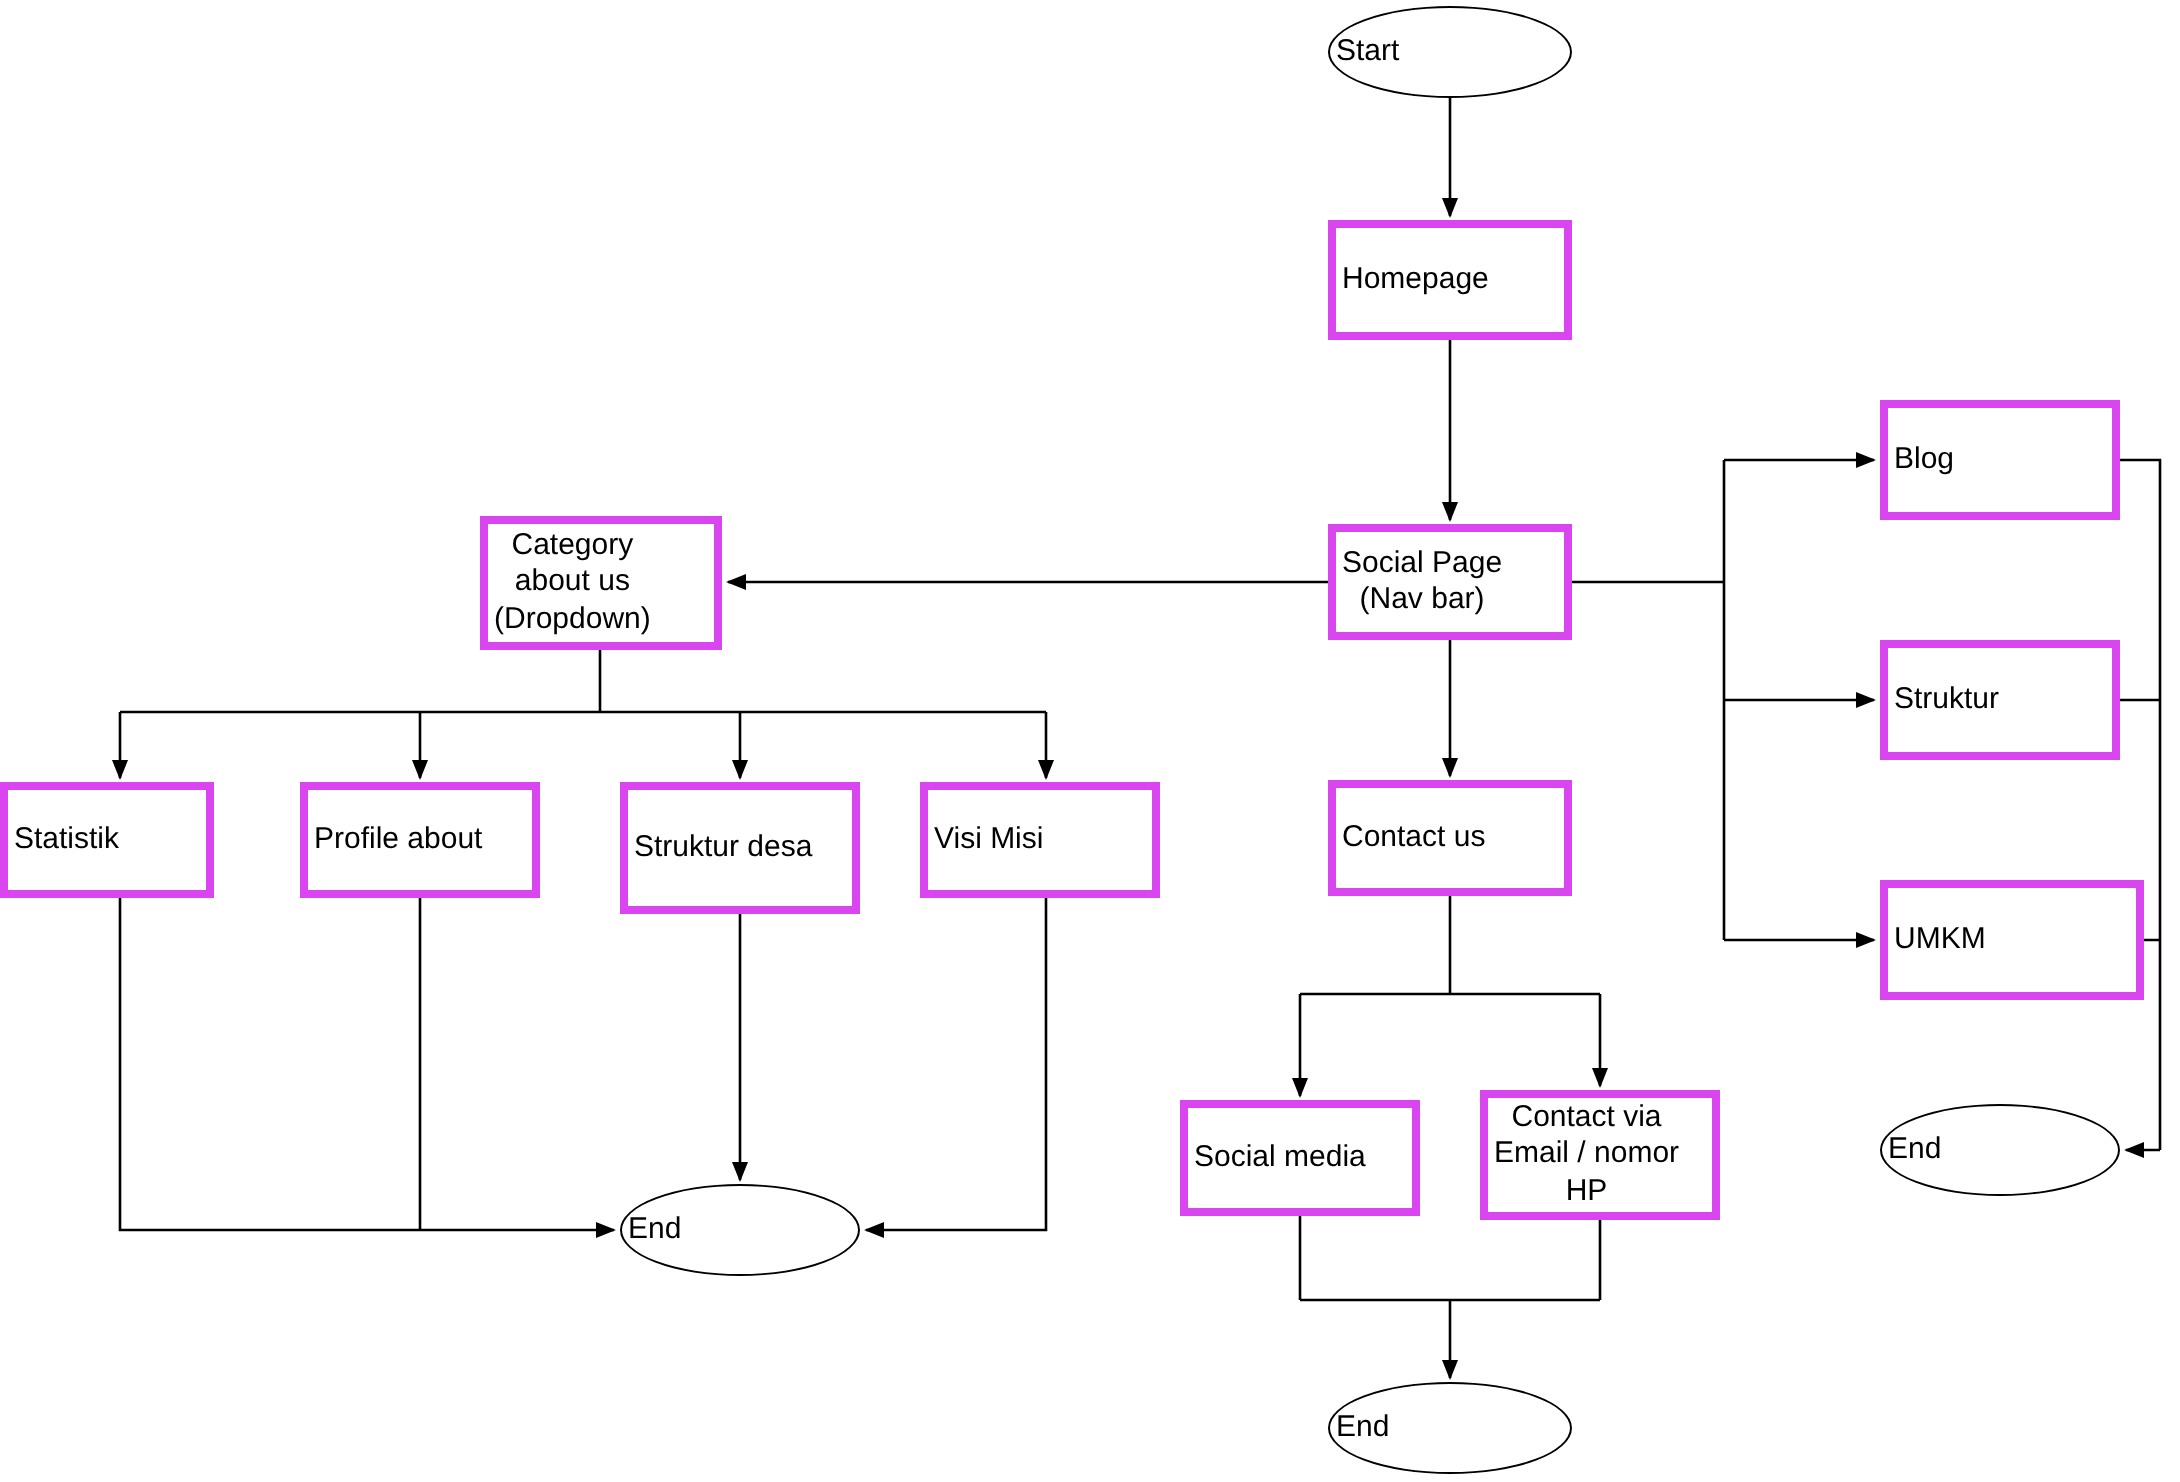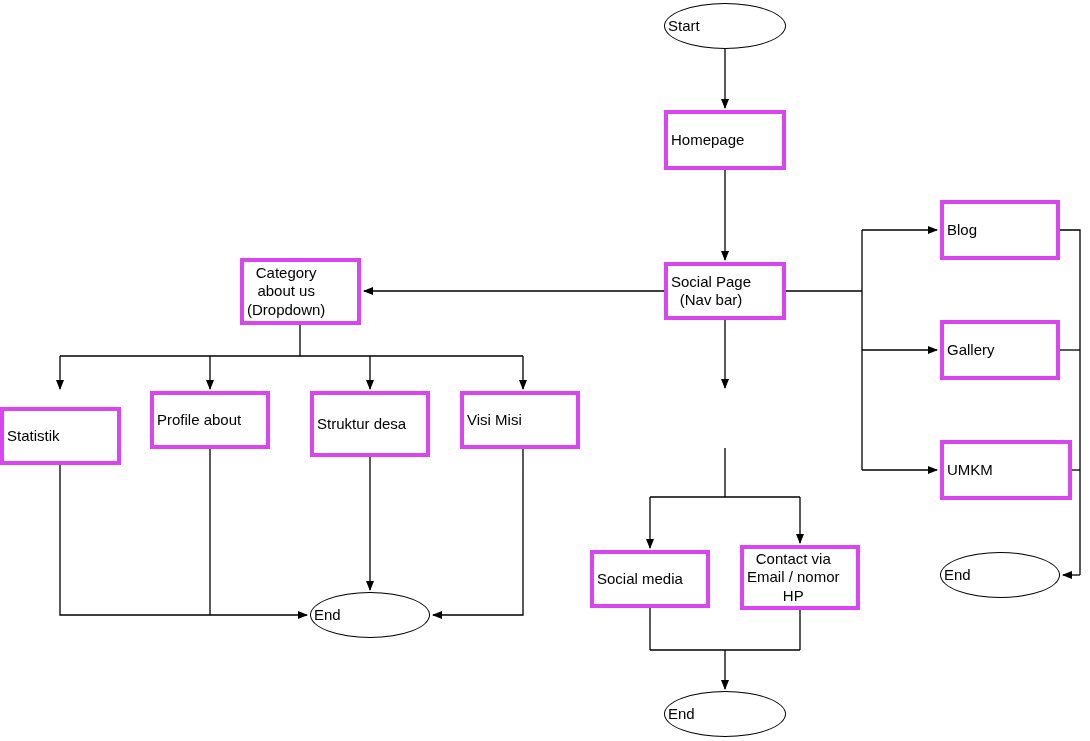--- a/index.html
+++ b/index.html
@@ -117,61 +117,64 @@
     <span class="label">Social Page
 (Nav bar)</span>
   </div>
 
   <div class="node box" style="left:240px; top:258px; width:121px; height:67px;">
     <span class="label">Category
 about us
 (Dropdown)</span>
   </div>
 
-  <div class="node box" style="left:0px; top:407px; width:121px; height:58px;">
+  <div class="node box" style="left:0px; top:391px; width:107px; height:58px;">
     <span class="label">Statistik</span>
   </div>
 
   <div class="node box" style="left:150px; top:391px; width:120px; height:58px;">
     <span class="label">Profile about</span>
   </div>
 
   <div class="node box" style="left:310px; top:391px; width:120px; height:66px;">
     <span class="label">Struktur desa</span>
   </div>
 
   <div class="node box" style="left:460px; top:391px; width:120px; height:58px;">
     <span class="label">Visi Misi</span>
   </div>
 
   <div class="node ellipse" style="left:310px; top:592px; width:120px; height:46px;">
     <span class="label">End</span>
   </div>
 
+  <div class="node box" style="left:664px; top:390px; width:122px; height:58px;">
+    <span class="label">Contact us</span>
+  </div>
 
   <div class="node box" style="left:740px; top:545px; width:120px; height:65px;">
     <span class="label">Contact via
 Email / nomor
 HP</span>
   </div>
 
   <div class="node box" style="left:590px; top:550px; width:120px; height:58px;">
     <span class="label">Social media</span>
   </div>
 
   <div class="node ellipse" style="left:664px; top:691px; width:122px; height:46px;">
     <span class="label">End</span>
   </div>
 
   <div class="node box" style="left:940px; top:200px; width:120px; height:60px;">
     <span class="label">Blog</span>
   </div>
 
   <div class="node box" style="left:940px; top:320px; width:120px; height:60px;">
-    <span class="label">Gallery</span>
+    <span class="label">Struktur</span>
   </div>
 
   <div class="node box" style="left:940px; top:440px; width:132px; height:60px;">
     <span class="label">UMKM</span>
   </div>
 
   <div class="node ellipse" style="left:940px; top:552px; width:120px; height:46px;">
     <span class="label">End</span>
   </div>
 

